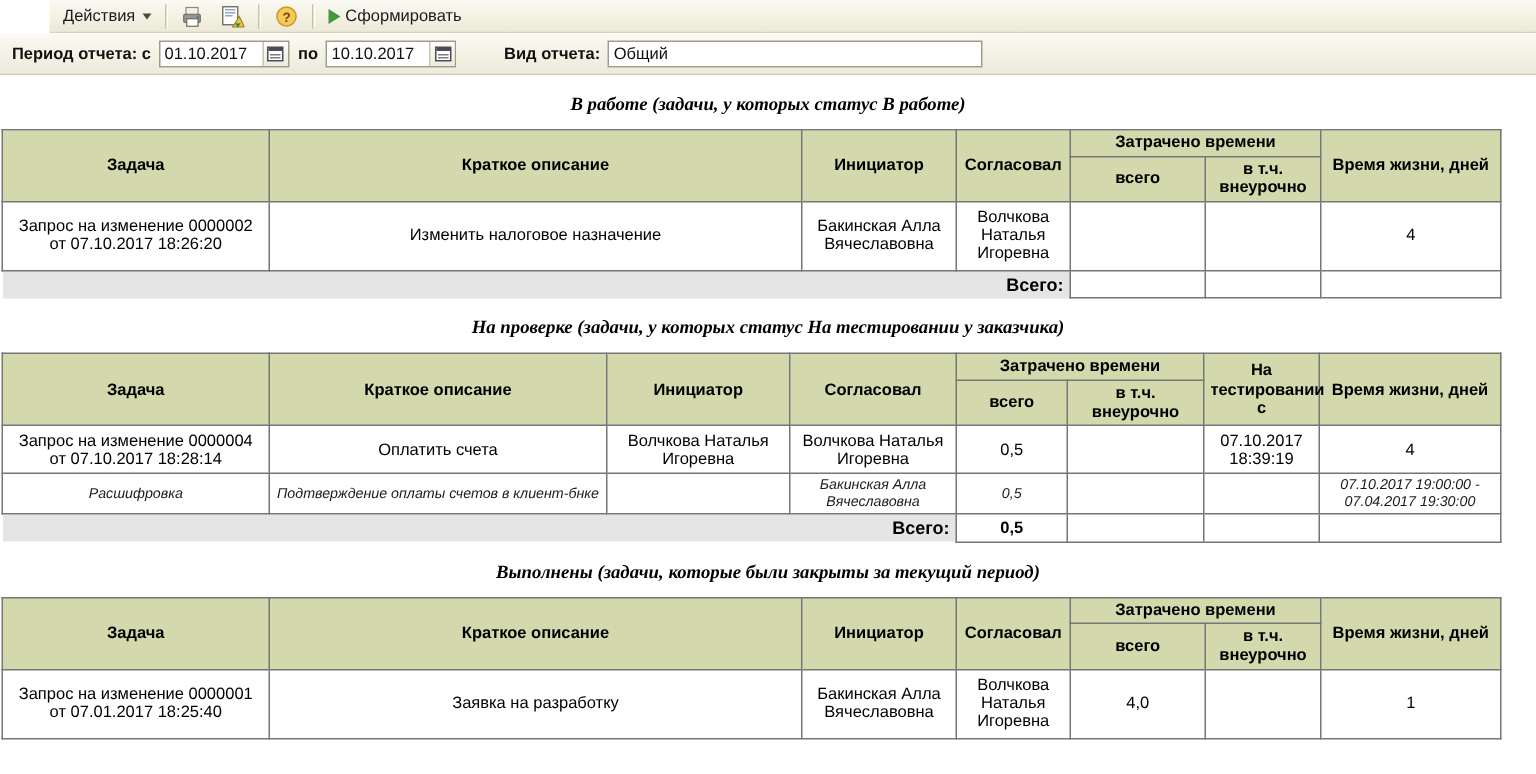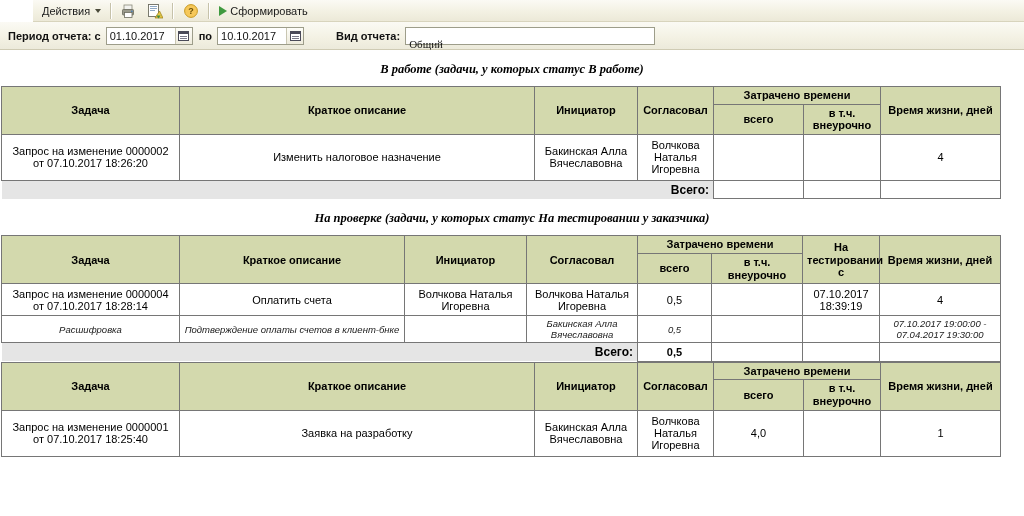--- a/index.html
+++ b/index.html
@@ -95,23 +95,23 @@
     box-shadow: 0 2px 0 0 #7a7a88, 0 0 0 0 #7a7a88;
     background: #7a7a88;
   }
   .type-field {
     border: 1px solid #9d9d8a; background: #fff;
     height: 18px; box-sizing: border-box;
     width: 250px;
   }
   .type-field input {
     border: 0; outline: 0; background: transparent;
-    font-family: Liberation Serif, serif;
+    font-family: Liberation Sans, sans-serif;
     font-size: 11px; color: #111;
-    width: 100%; height: 16px; padding: 16px 3px;
+    width: 100%; height: 16px; padding: 0 3px;
     box-sizing: border-box;
   }
 
   
   .report {
     background: #ffffff;
     padding: 0;
   }
   .section-title {
     text-align: center;
@@ -327,20 +327,21 @@
       <tr style="height:17px">
         <td class="tot-label" colspan="4">Всего:</td>
         <td class="c" style="font-weight:bold">0,5</td>
         <td class="c"></td>
         <td class="c"></td>
         <td class="c"></td>
       </tr>
     </tbody>
   </table>
 
+  <div class="section-title">Выполнены (задачи, которые были закрыты за текущий период)</div>
 
   <table class="rep">
     <colgroup>
       <col style="width:178px">
         <col style="width:355px">
         <col style="width:103px">
       <col style="width:76px">
         <col style="width:90px">
         <col style="width:77px">
         <col style="width:120px">
@@ -354,21 +355,21 @@
         <th colspan="2">Затрачено времени</th>
         <th rowspan="2">Время жизни, дней</th>
       </tr>
       <tr>
         <th>всего</th>
         <th>в т.ч. внеурочно</th>
       </tr>
     </thead>
     <tbody>
       <tr style="height:46px">
-        <td class="l">Запрос на изменение 0000001 от 07.10.2017 18:25:40</td>
+        <td class="l">Запрос на изменение 0000001 от 07.01.2017 18:25:40</td>
         <td class="l">Заявка на разработку</td>
         <td class="c">Бакинская Алла Вячеславовна</td>
         <td class="c">Волчкова Наталья Игоревна</td>
         <td class="c">4,0</td>
         <td class="c"></td>
         <td class="c">1</td>
       </tr>
     </tbody>
   </table>
 

